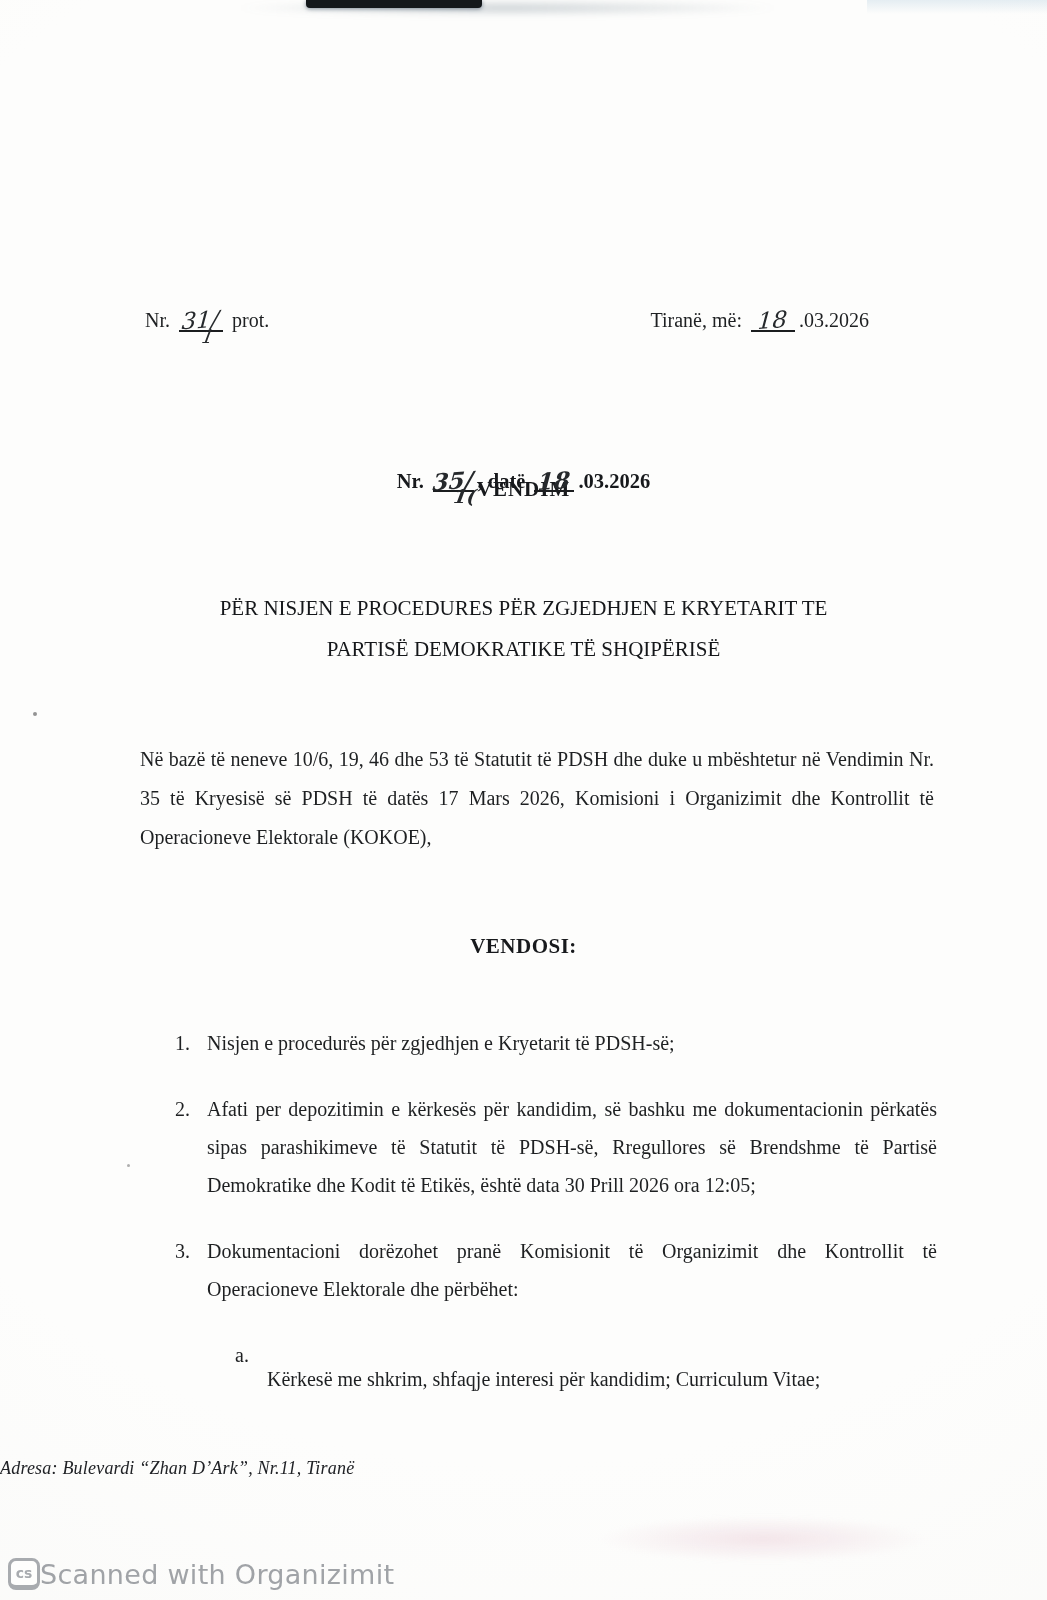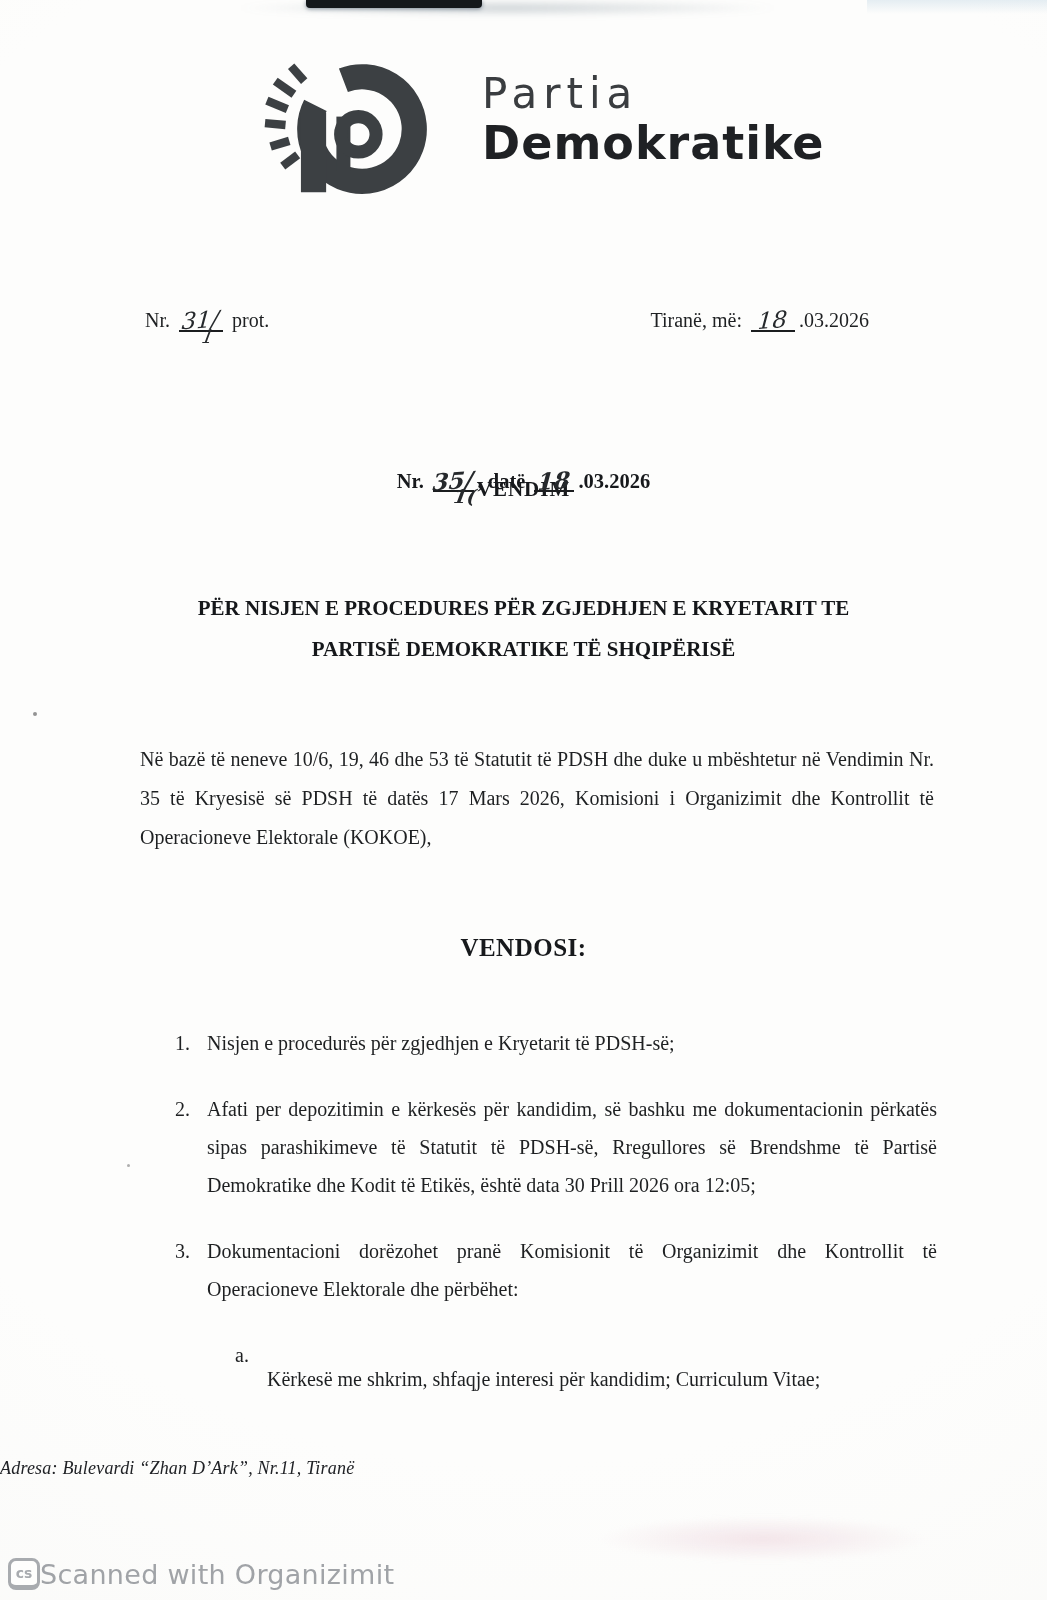--- a/index.html
+++ b/index.html
@@ -84,32 +84,32 @@
     margin-top: 40px;
   }
   .vendim-line {
     position: absolute; left: 0; top: 468px; width: 100%;
     text-align: center; font-weight: 700; font-size: 20.5px; color: #17191c;
   }
   .vendim-line .hw-slot { min-width: 40px; }
 
   .doc-title {
     position: absolute; left: 80px; top: 588px; width: 887px;
-    text-align: center; font-weight: 700; font-size: 21px; line-height: 41px;
+    text-align: center; font-weight: 400; font-size: 21px; line-height: 41px;
     color: #15171a;
   }
 
   .intro {
     position: absolute; left: 140px; top: 740px; width: 794px;
     font-size: 20px; line-height: 39px; text-align: justify;
   }
 
   .vendosi {
     position: absolute; left: 0; top: 934px; width: 100%;
-    text-align: center; font-weight: 700; font-size: 25px; letter-spacing: .5px;
+    text-align: center; font-weight: 700; font-size: 21px; letter-spacing: .5px;
     color: #17191c;
   }
 
   
   .list { position: absolute; left: 175px; top: 1024px; width: 762px; font-size: 20px; }
   .list-item { display: flex; margin-bottom: 28px; }
   .list-item .marker { flex: 0 0 32px; line-height: 38px; }
   .list-item .item-text { flex: 1; line-height: 38px; text-align: justify; }
   .list-item.no-justify .item-text { text-align: left; }
   .sub-item { display: flex; margin-top: 14px; padding-left: 60px; }
@@ -142,45 +142,20 @@
 
 <div class="page">
 
   <div class="artifact-glow"></div>
   <div class="artifact-bar"></div>
   <div class="corner-tint"></div>
   <div class="speck-1"></div>
   <div class="speck-2"></div>
   <div class="smudge-pink"></div>
 
-  <header class="logo-row">
-    <svg class="logo-graphic" viewBox="0 0 190 150" aria-hidden="true">
-      <g stroke="#3c4043" fill="none" stroke-linecap="butt">
-
-        <path d="M 89 27 A 56 56 0 1 1 59 54" stroke-width="27"></path>
-
-        <line x1="57" y1="62" x2="57" y2="147" stroke-width="27"></line>
-
-        <line x1="89" y1="66" x2="89" y2="124" stroke-width="15"></line>
-
-        <circle cx="105" cy="85" r="19" stroke-width="14"></circle>
-
-        <line x1="47" y1="28" x2="33" y2="12" stroke-width="9"></line>
-        <line x1="36" y1="42" x2="16" y2="28" stroke-width="9"></line>
-        <line x1="29" y1="58" x2="7" y2="49" stroke-width="9"></line>
-        <line x1="27" y1="75" x2="5" y2="73" stroke-width="9"></line>
-        <line x1="31" y1="92" x2="11" y2="98" stroke-width="9"></line>
-        <line x1="40" y1="107" x2="24" y2="119" stroke-width="9"></line>
-      </g>
-    </svg>
-    <div class="logo-text">
-      <div class="logo-line1">Partia</div>
-      <div class="logo-line2">Demokratike</div>
-    </div>
-  </header>
 
 
   <div class="meta-row">
     <div class="protocol">
       <span>Nr.</span>
       <span class="hw-slot"><span class="hw">31/</span><span class="hw-tail">1</span></span>
       <span>prot.</span>
     </div>
     <div class="dateline">
       <span>Tiranë, më:</span>

